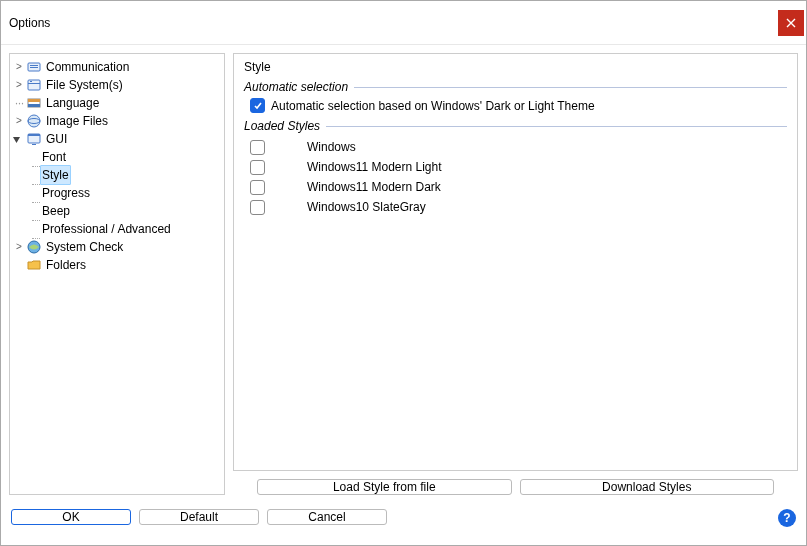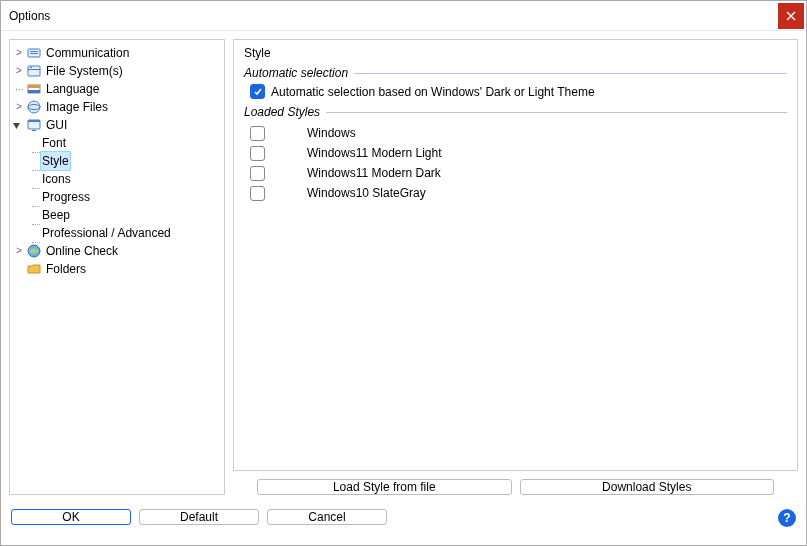--- a/index.html
+++ b/index.html
@@ -1,18 +1,18 @@
 <!DOCTYPE html>
 <html><head>
 <meta charset="utf-8">
 <style>
 * { box-sizing: border-box; font-family: "Segoe UI", Tahoma, sans-serif; font-size: 12px; }
 body { margin: 0; padding: 0; background: #fff; }
 .dialog { width: 807px; height: 546px; border: 1px solid #aaa; position: relative; background: #fff; display: flex; flex-direction: column; }
-.titlebar { height: 30px; display: flex; align-items: center; padding-left: 8px; border-bottom: 1px solid #e8e8e8; }
+.titlebar { height: 44px; display: flex; align-items: center; padding-left: 8px; border-bottom: 1px solid #e8e8e8; }
 .titlebar-title { flex: 1; font-size: 12px; }
 .close-btn { width: 26px; height: 26px; background: #c42b1c; color: #fff; display: flex; align-items: center; justify-content: center; margin-right: 2px; margin-top: 1px; cursor: pointer; }
 .body { flex: 1; display: flex; padding: 8px; gap: 8px; overflow: hidden; }
 .tree-panel { width: 216px; border: 1px solid #ccc; padding: 4px 2px; overflow: auto; }
 .tree ul { list-style: none; margin: 0; padding-left: 0; }
 .tree li { position: relative; }
 .row { display: flex; align-items: center; height: 18px; line-height: 18px; white-space: nowrap; }
 .exp { width: 14px; text-align: center; color: #666; cursor: pointer; font-size: 10px; user-select: none; }
 .dots { color: #999; display: inline-block; width: 14px; text-align: center; letter-spacing: -1px; }
 .branch { display:inline-block; width:14px; position:relative; }
@@ -141,27 +141,20 @@
                   <div class="row">
                     <span class="vline"></span>
                     <span class="branch"></span>
                     <span class="lbl selected">Style</span>
                   </div>
                 </li>
               <li>
                   <div class="row">
                     <span class="vline"></span>
                     <span class="branch"></span>
-                    <span class="lbl">Icons</span>
-                  </div>
-                </li>
-              <li>
-                  <div class="row">
-                    <span class="vline"></span>
-                    <span class="branch"></span>
                     <span class="lbl">Progress</span>
                   </div>
                 </li>
               <li>
                   <div class="row">
                     <span class="vline"></span>
                     <span class="branch"></span>
                     <span class="lbl">Beep</span>
                   </div>
                 </li>
@@ -176,21 +169,21 @@
           </li>
           <li>
               <div class="row">
             <span class="exp">&gt;</span>
             <span class="ticon">
                   <svg width="14" height="14">
                     <circle cx="7" cy="7" r="6" fill="#6eb1e4" stroke="#2b6ca8"></circle>
                     <path d="M2 7 Q7 2 12 7 Q7 12 2 7" fill="#a8d27a"></path>
                   </svg>
                 </span>
-            <span class="lbl">Online Check</span>
+            <span class="lbl">System Check</span>
           </div>
             </li>
           <li>
               <div class="row">
             <span class="spacer"></span>
             <span class="ticon">
                   <svg width="14" height="14">
                     <path d="M1 4 L5 4 L6 3 L13 3 L13 11 L1 11 Z" fill="#f6c14b" stroke="#c8922a"></path>
                   </svg>
                 </span>

